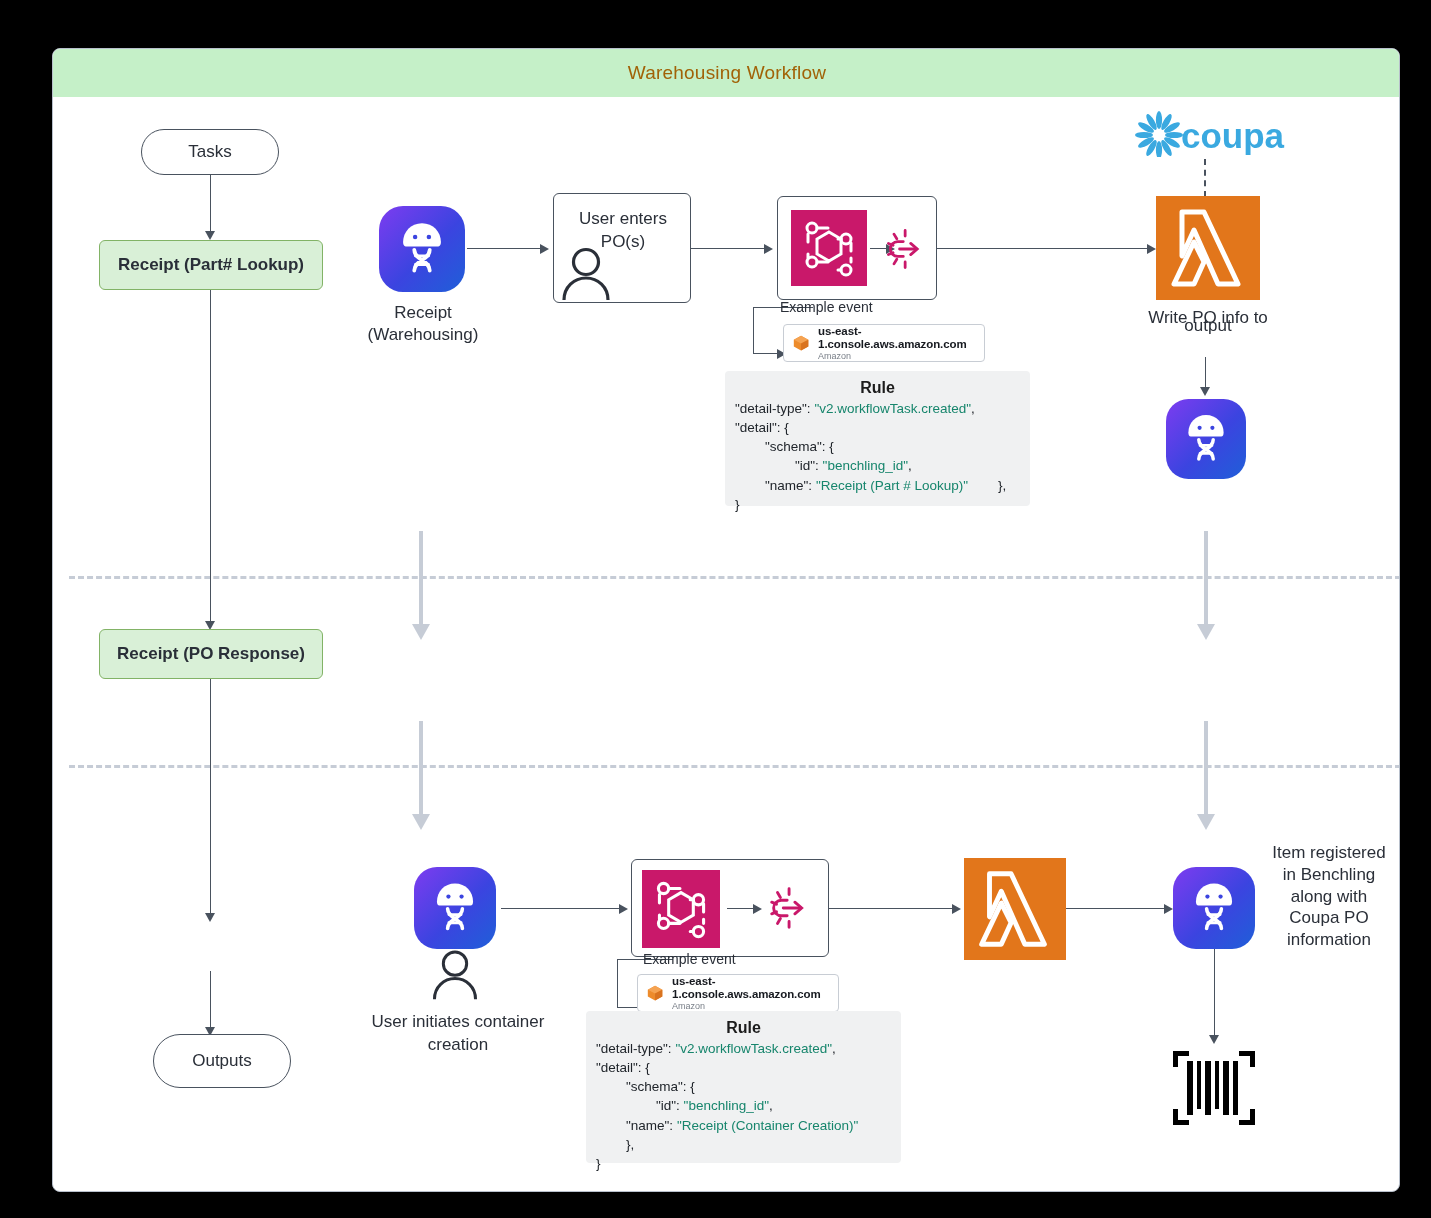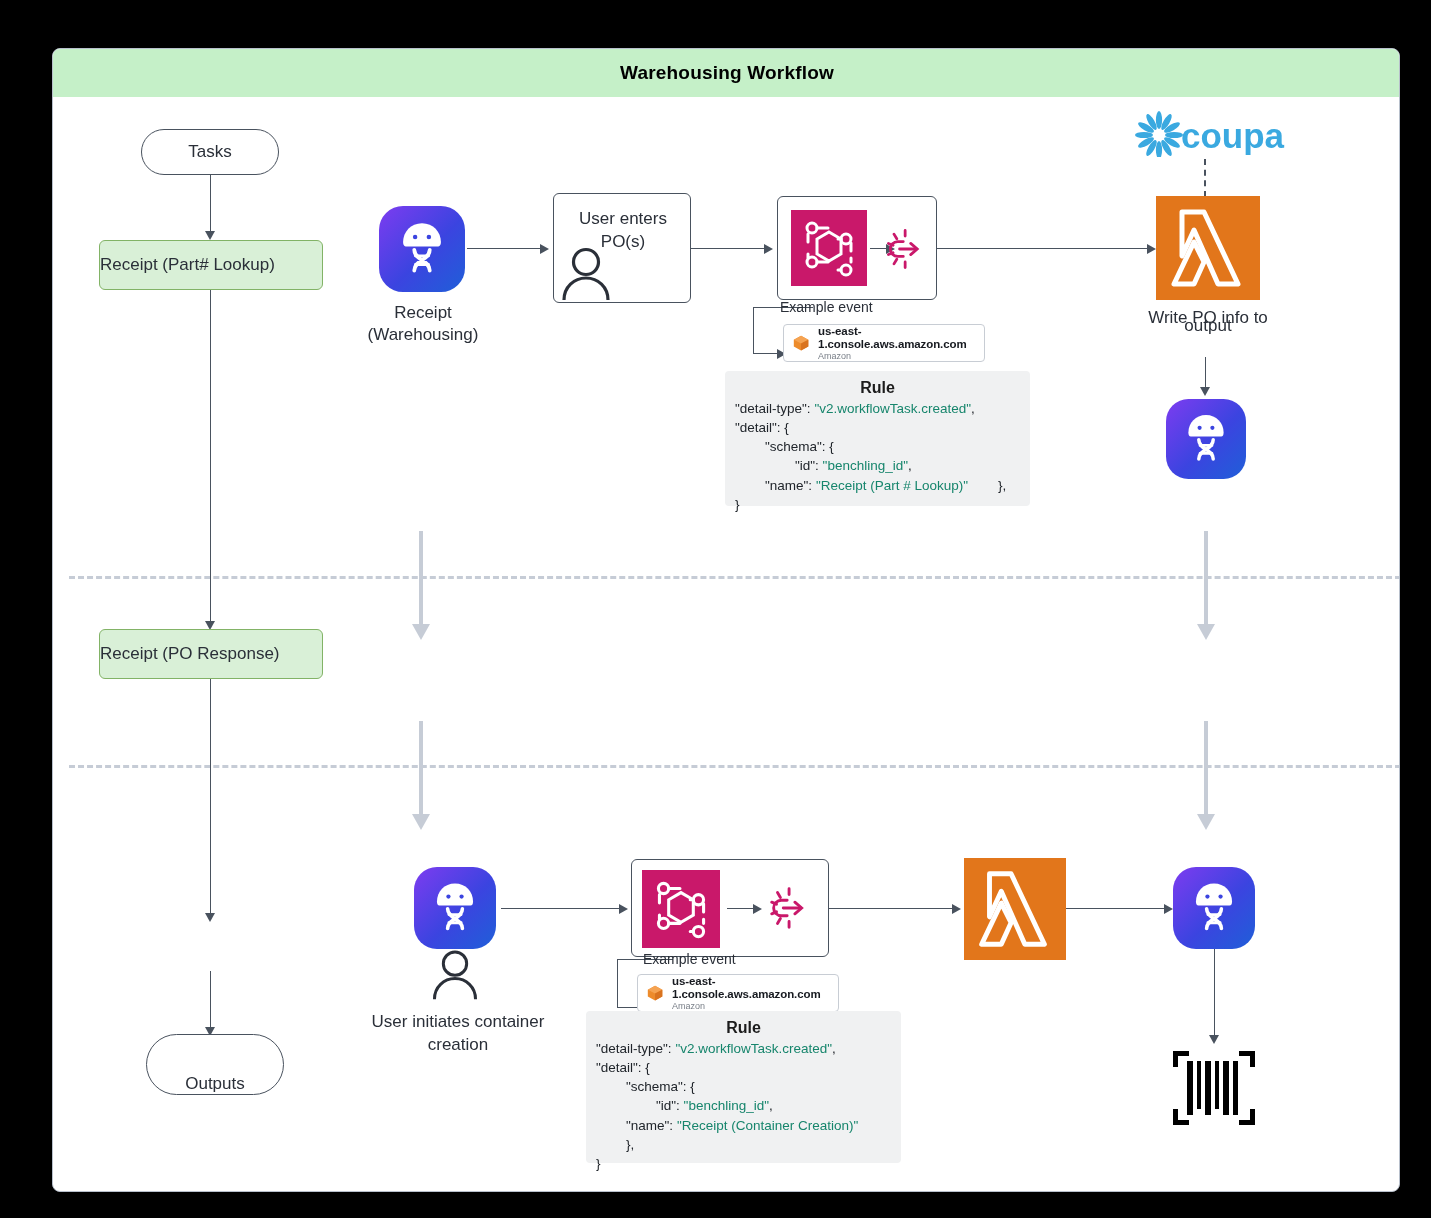--- a/index.html
+++ b/index.html
@@ -3,26 +3,26 @@
 <meta charset="utf-8">
 <style>
   html,body{margin:0;padding:0;background:#000;}
   body{width:1431px;height:1218px;position:relative;font-family:"Liberation Sans",sans-serif;overflow:hidden;}
   #canvas{position:absolute;left:0;top:0;width:1431px;height:1218px;}
   .abs{position:absolute;box-sizing:border-box;}
 
   
   #panel{left:52px;top:48px;width:1348px;height:1144px;background:#ffffff;border:1px solid #b8c0cc;border-radius:8px;overflow:hidden;}
   #title-bar{left:0;top:0;width:1348px;height:48px;background:#c5f0c8;display:flex;align-items:center;justify-content:center;}
-  #title-bar span{font-size:19px;font-weight:bold;color:#000000;letter-spacing:.2px;}
+  #title-bar span{font-size:19px;font-weight:normal;color:#a16207;letter-spacing:.2px;}
 
   
   .term{border:1px solid #49525e;border-radius:60px;background:#fff;display:flex;align-items:center;justify-content:center;font-size:17px;color:#2a2f38;}
   
-  .taskbox{border:1px solid #82b366;border-radius:6px;display:flex;align-items:center;justify-content:flex-start;font-size:17px;color:#2a2f38;}
+  .taskbox{border:1px solid #82b366;border-radius:6px;display:flex;align-items:center;justify-content:center;font-size:17px;color:#2a2f38;font-weight:bold;}
   .green-light{background:#d9f0d7;}
   .green-dark{background:#57bb5c;border-color:#3a8c3f;}
 
   
   .rectbox{border:1px solid #49525e;border-radius:6px;background:#fff;}
 
   .lbl{position:absolute;font-size:17px;color:#2a2f38;text-align:center;line-height:1.28;}
   .lbl-sm{position:absolute;font-size:14px;color:#2a2f38;}
 
   
@@ -92,21 +92,21 @@
       <span>Receipt (PO Response)</span>
     </div>
 
     <div class="abs ln-v" style="left:157px;top:630px;height:238px;"></div>
     <div class="abs arrowdown" style="left:152px;top:864px;"></div>
 
 
     <div class="abs ln-v" style="left:157px;top:922px;height:60px;"></div>
     <div class="abs arrowdown" style="left:152px;top:978px;"></div>
 
-    <div class="abs term" style="left:93px;top:985px;width:138px;height:61px;align-items:flex-end;">
+    <div class="abs term" style="left:100px;top:985px;width:138px;height:54px;">
       <span>Outputs</span>
     </div>
 
     <div class="abs" style="left:326px;top:157px;width:86px;height:86px;">
       <svg viewBox="0 0 100 100" width="86" height="86">
         <defs>
             <linearGradient id="bg1" x1="0" y1="0" x2="1" y2="1">
           <stop offset="0%" stop-color="#7d3cf0"></stop>
               <stop offset="55%" stop-color="#3b44e0"></stop>
               <stop offset="100%" stop-color="#1f5fd8"></stop>
@@ -361,20 +361,27 @@
           </defs>
         <rect x="0" y="0" width="100" height="100" rx="28" fill="url(#bg4)"></rect>
         <path d="M50 20c-13 0-22 10-22 22 0 3 1 5 3 5h38c2 0 3-2 3-5 0-12-9-22-22-22z" fill="#fff"></path>
         <circle cx="42" cy="36" r="2.6" fill="#3b44e0"></circle>
           <circle cx="58" cy="36" r="2.6" fill="#3b44e0"></circle>
         <path d="M41 51c0 12 18 12 18 24M59 51c0 12-18 12-18 24" stroke="#fff" stroke-width="4.4" fill="none" stroke-linecap="round"></path>
         <path d="M42.5 58h15M42.5 68h15" stroke="#fff" stroke-width="3.4" stroke-linecap="round"></path>
       </svg>
     </div>
 
+    <div class="lbl" style="left:1204px;top:793px;width:144px;">
+      <div>Item registered</div>
+      <div>in Benchling</div>
+      <div>along with</div>
+      <div>Coupa PO</div>
+      <div>information</div>
+    </div>
 
     <div class="abs ln-v" style="left:1161px;top:900px;height:90px;"></div>
     <div class="abs arrowdown" style="left:1156px;top:986px;"></div>
 
     <div class="abs" style="left:1118px;top:1000px;width:86px;height:78px;">
       <svg viewBox="0 0 86 78" width="86" height="78">
         <g fill="#000">
           <rect x="2" y="2" width="16" height="5"></rect>
             <rect x="2" y="2" width="5" height="16"></rect>
           <rect x="68" y="2" width="16" height="5"></rect>

